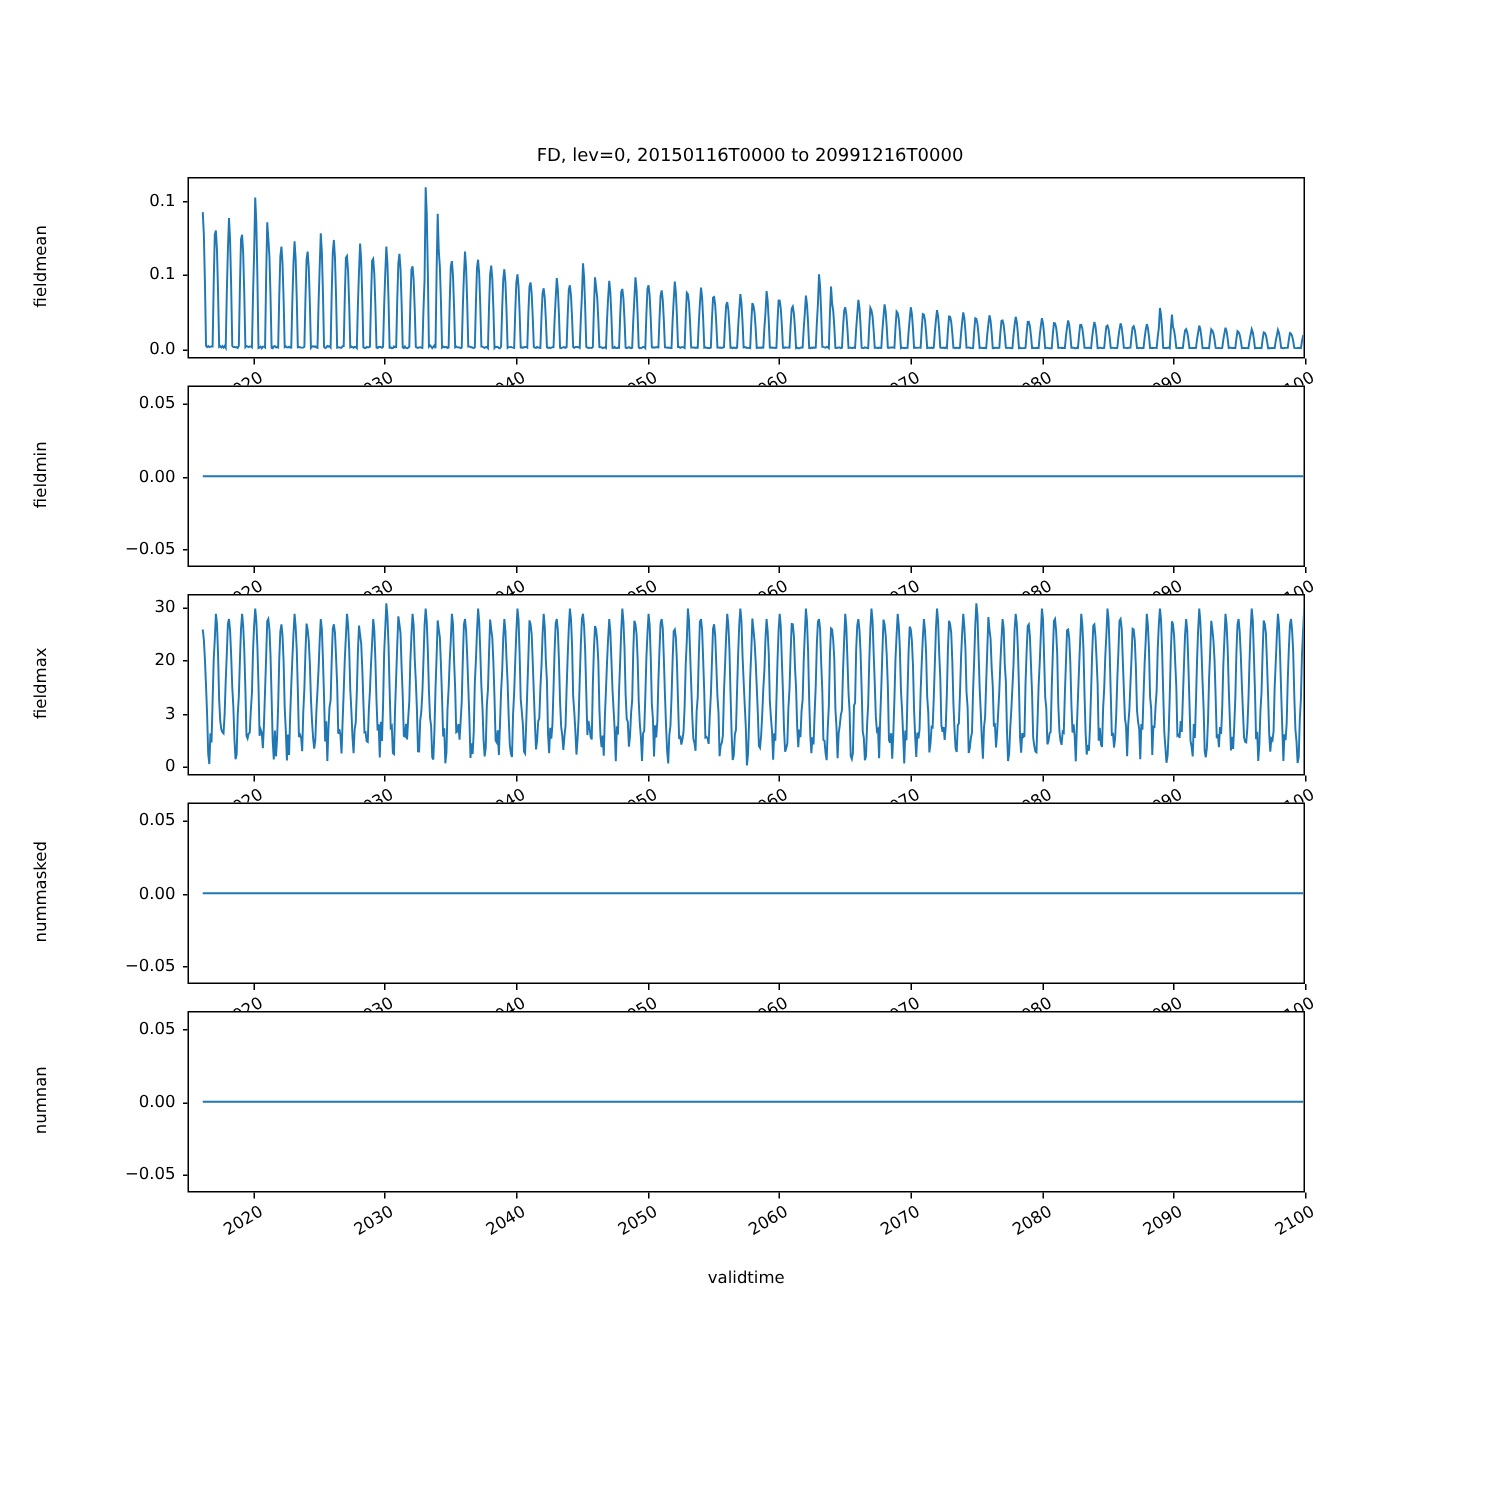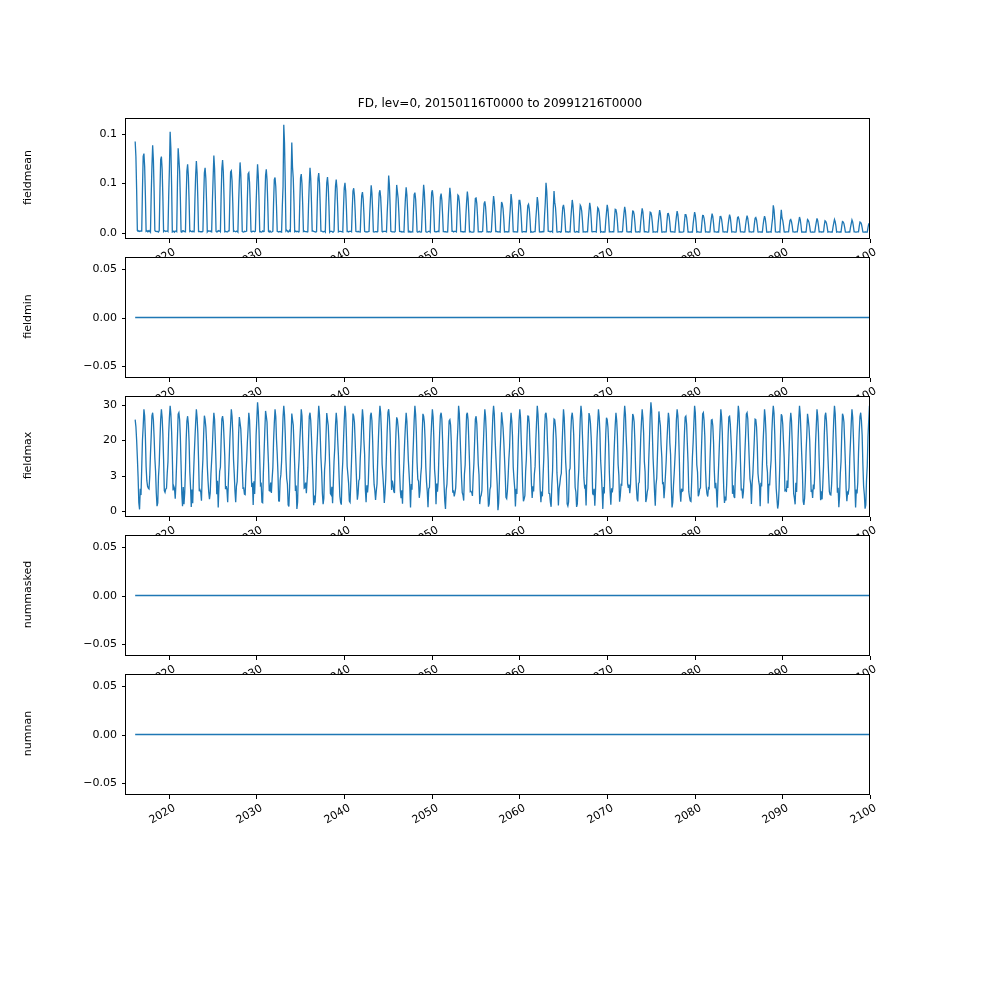--- a/index.html
+++ b/index.html
@@ -87,20 +87,21 @@
     text-align: center;
     width: 745px;
     left: 125px;
   }
 </style>
 </head>
 <body>
 
 <div id="figure">
   <div class="title">FD, lev=0, 20150116T0000 to 20991216T0000</div>
+  <div class="xlabel" style="top:845px;">validtime</div>
 <div class="panel" style="top: 118px; height: 121px;">
       <svg class="plotsvg" viewBox="0 0 745 121" preserveAspectRatio="none">
         <path d="M 9.20 22.81 L 9.93 38.03 L 10.66 71.39 L 11.39 113.46 L 12.12 114.30 L 12.85 113.62 L 13.59 114.28 L 14.32 113.97 L 15.05 113.84 L 15.78 113.85 L 16.51 71.39 L 17.24 38.03 L 17.97 35.21 L 18.70 48.38 L 19.43 77.26 L 20.16 114.11 L 20.89 113.62 L 21.62 114.57 L 22.35 113.64 L 23.08 114.60 L 23.81 113.61 L 24.54 114.83 L 25.27 77.26 L 26.00 48.38 L 26.73 26.78 L 27.46 41.34 L 28.19 73.27 L 28.92 113.45 L 29.65 114.19 L 30.38 114.19 L 31.11 114.49 L 31.85 114.29 L 32.58 114.88 L 33.31 113.39 L 34.04 73.27 L 34.77 41.34 L 35.50 38.18 L 36.23 50.86 L 36.96 78.67 L 37.69 114.39 L 38.42 113.53 L 39.15 113.90 L 39.88 114.32 L 40.61 113.90 L 41.34 113.77 L 42.07 114.46 L 42.80 78.67 L 43.53 50.86 L 44.26 12.89 L 44.99 29.74 L 45.72 66.70 L 46.45 114.95 L 47.18 114.61 L 47.91 113.99 L 48.64 115.04 L 49.37 114.01 L 50.10 113.95 L 50.84 114.57 L 51.57 66.70 L 52.30 29.74 L 53.03 40.66 L 53.76 52.93 L 54.49 79.84 L 55.22 114.73 L 55.95 115.03 L 56.68 113.77 L 57.41 113.56 L 58.14 114.49 L 58.87 114.28 L 59.60 114.59 L 60.33 79.84 L 61.06 52.93 L 61.79 46.12 L 62.52 57.49 L 63.25 82.42 L 63.98 114.27 L 64.71 113.70 L 65.44 114.41 L 66.17 114.58 L 66.90 114.04 L 67.63 114.62 L 68.36 114.65 L 69.10 82.42 L 69.83 57.49 L 70.56 42.65 L 71.29 54.59 L 72.02 80.78 L 72.75 114.35 L 73.48 114.20 L 74.21 114.41 L 74.94 114.64 L 75.67 114.63 L 76.40 114.63 L 77.13 114.06 L 77.86 80.78 L 78.59 54.59 L 79.32 49.59 L 80.05 60.39 L 80.78 84.07 L 81.51 114.82 L 82.24 113.87 L 82.97 113.79 L 83.70 114.02 L 84.43 113.84 L 85.16 114.50 L 85.89 114.80 L 86.62 84.07 L 87.35 60.39 L 88.09 37.19 L 88.82 50.04 L 89.55 78.20 L 90.28 114.16 L 91.01 114.94 L 91.74 114.53 L 92.47 113.54 L 93.20 114.00 L 93.93 113.67 L 94.66 114.56 L 95.39 78.20 L 96.12 50.04 L 96.85 41.66 L 97.58 53.76 L 98.31 80.31 L 99.04 114.67 L 99.77 114.40 L 100.50 114.48 L 101.23 114.69 L 101.96 114.71 L 102.69 113.67 L 103.42 113.64 L 104.15 80.31 L 104.88 53.76 L 105.61 52.57 L 106.35 62.87 L 107.08 85.47 L 107.81 114.37 L 108.54 113.93 L 109.27 114.35 L 110.00 114.72 L 110.73 114.05 L 111.46 114.29 L 112.19 115.02 L 112.92 85.47 L 113.65 62.87 L 114.38 44.14 L 115.11 55.83 L 115.84 81.48 L 116.57 114.39 L 117.30 114.71 L 118.03 114.98 L 118.76 114.13 L 119.49 114.42 L 120.22 114.35 L 120.95 114.03 L 121.68 81.48 L 122.41 55.83 L 123.14 54.55 L 123.87 64.53 L 124.60 86.41 L 125.34 114.59 L 126.07 114.92 L 126.80 114.21 L 127.53 114.10 L 128.26 114.32 L 128.99 114.71 L 129.72 114.07 L 130.45 86.41 L 131.18 64.53 L 131.91 46.12 L 132.64 57.49 L 133.37 82.42 L 134.10 114.67 L 134.83 114.48 L 135.56 115.00 L 136.29 114.91 L 137.02 113.85 L 137.75 114.44 L 138.48 114.30 L 139.21 82.42 L 139.94 57.49 L 140.67 51.08 L 141.40 61.63 L 142.13 84.77 L 142.86 114.40 L 143.60 114.93 L 144.33 113.80 L 145.06 114.87 L 145.79 114.99 L 146.52 114.64 L 147.25 114.04 L 147.98 84.77 L 148.71 61.63 L 149.44 59.51 L 150.17 68.67 L 150.90 88.76 L 151.63 114.14 L 152.36 114.58 L 153.09 114.85 L 153.82 114.49 L 154.55 114.41 L 155.28 114.68 L 156.01 114.91 L 156.74 88.76 L 157.47 68.67 L 158.20 5.95 L 158.93 23.95 L 159.66 63.41 L 160.39 113.92 L 161.12 113.04 L 161.85 113.90 L 162.59 114.98 L 163.32 114.17 L 164.05 113.06 L 164.78 115.03 L 165.51 63.41 L 166.24 23.95 L 166.97 49.09 L 167.70 59.97 L 168.43 83.83 L 169.16 114.59 L 169.89 113.93 L 170.62 114.52 L 171.35 114.19 L 172.08 114.22 L 172.81 114.93 L 173.54 114.67 L 174.27 83.83 L 175.00 59.97 L 175.73 56.04 L 176.46 65.77 L 177.19 87.12 L 177.92 114.45 L 178.65 113.87 L 179.38 114.48 L 180.11 114.49 L 180.85 114.48 L 181.58 115.00 L 182.31 114.68 L 183.04 87.12 L 183.77 65.77 L 184.50 49.59 L 185.23 60.39 L 185.96 84.07 L 186.69 113.93 L 187.42 113.82 L 188.15 114.26 L 188.88 114.40 L 189.61 114.70 L 190.34 114.87 L 191.07 114.44 L 191.80 84.07 L 192.53 60.39 L 193.26 55.05 L 193.99 64.94 L 194.72 86.65 L 195.45 113.93 L 196.18 113.96 L 196.91 114.43 L 197.64 114.81 L 198.37 114.38 L 199.10 114.15 L 199.84 115.01 L 200.57 86.65 L 201.30 64.94 L 202.03 59.01 L 202.76 68.26 L 203.49 88.53 L 204.22 114.98 L 204.95 114.04 L 205.68 114.28 L 206.41 114.26 L 207.14 114.97 L 207.87 115.04 L 208.60 114.01 L 209.33 88.53 L 210.06 68.26 L 210.79 61.49 L 211.52 70.33 L 212.25 89.70 L 212.98 114.79 L 213.71 114.27 L 214.44 114.31 L 215.17 114.27 L 215.90 114.46 L 216.63 114.63 L 217.36 114.88 L 218.10 89.70 L 218.83 70.33 L 219.56 64.96 L 220.29 73.23 L 221.02 91.34 L 221.75 114.49 L 222.48 114.40 L 223.21 114.82 L 223.94 114.34 L 224.67 114.18 L 225.40 114.05 L 226.13 114.58 L 226.86 91.34 L 227.59 73.23 L 228.32 70.42 L 229.05 77.78 L 229.78 93.92 L 230.51 114.20 L 231.24 114.55 L 231.97 114.79 L 232.70 114.17 L 233.43 114.68 L 234.16 114.75 L 234.89 114.84 L 235.62 93.92 L 236.35 77.78 L 237.09 74.39 L 237.82 81.09 L 238.55 95.80 L 239.28 114.33 L 240.01 114.80 L 240.74 114.61 L 241.47 114.95 L 242.20 114.68 L 242.93 114.44 L 243.66 114.32 L 244.39 95.80 L 245.12 81.09 L 245.85 67.44 L 246.58 75.30 L 247.31 92.52 L 248.04 114.74 L 248.77 115.00 L 249.50 114.65 L 250.23 114.44 L 250.96 114.45 L 251.69 114.84 L 252.42 114.41 L 253.15 92.52 L 253.88 75.30 L 254.61 72.40 L 255.35 79.44 L 256.08 94.86 L 256.81 114.39 L 257.54 114.77 L 258.27 114.23 L 259.00 114.21 L 259.73 114.23 L 260.46 114.30 L 261.19 114.80 L 261.92 94.86 L 262.65 79.44 L 263.38 57.52 L 264.11 67.01 L 264.84 87.82 L 265.57 114.17 L 266.30 114.59 L 267.03 114.85 L 267.76 114.79 L 268.49 114.82 L 269.22 114.93 L 269.95 114.30 L 270.68 87.82 L 271.41 67.01 L 272.14 73.89 L 272.87 80.68 L 273.60 95.57 L 274.34 114.32 L 275.07 114.45 L 275.80 114.41 L 276.53 115.00 L 277.26 114.69 L 277.99 114.48 L 278.72 114.90 L 279.45 95.57 L 280.18 80.68 L 280.91 69.43 L 281.64 76.95 L 282.37 93.45 L 283.10 114.77 L 283.83 114.90 L 284.56 114.14 L 285.29 114.96 L 286.02 114.97 L 286.75 114.52 L 287.48 114.74 L 288.21 93.45 L 288.94 76.95 L 289.67 74.88 L 290.40 81.51 L 291.13 96.04 L 291.86 114.61 L 292.60 115.04 L 293.33 114.60 L 294.06 114.25 L 294.79 114.74 L 295.52 115.03 L 296.25 114.80 L 296.98 96.04 L 297.71 81.51 L 298.44 66.95 L 299.17 74.88 L 299.90 92.28 L 300.63 114.48 L 301.36 115.02 L 302.09 114.94 L 302.82 114.68 L 303.55 114.20 L 304.28 114.12 L 305.01 114.96 L 305.74 92.28 L 306.47 74.88 L 307.20 72.40 L 307.93 79.44 L 308.66 94.86 L 309.39 114.47 L 310.12 114.68 L 310.85 114.47 L 311.59 114.61 L 312.32 114.38 L 313.05 114.28 L 313.78 114.53 L 314.51 94.86 L 315.24 79.44 L 315.97 75.87 L 316.70 82.34 L 317.43 96.51 L 318.16 114.48 L 318.89 114.48 L 319.62 114.66 L 320.35 114.62 L 321.08 114.68 L 321.81 114.91 L 322.54 114.88 L 323.27 96.51 L 324.00 82.34 L 324.73 69.92 L 325.46 77.37 L 326.19 93.69 L 326.92 114.20 L 327.65 114.17 L 328.38 114.84 L 329.11 114.39 L 329.85 114.36 L 330.58 114.32 L 331.31 114.81 L 332.04 93.69 L 332.77 77.37 L 333.50 78.35 L 334.23 84.41 L 334.96 97.68 L 335.69 114.51 L 336.42 114.48 L 337.15 114.62 L 337.88 114.58 L 338.61 114.87 L 339.34 114.58 L 340.07 114.65 L 340.80 97.68 L 341.53 84.41 L 342.26 73.89 L 342.99 80.68 L 343.72 95.57 L 344.45 114.71 L 345.18 114.44 L 345.91 114.74 L 346.64 114.94 L 347.37 114.93 L 348.10 114.94 L 348.84 114.66 L 349.57 95.57 L 350.30 80.68 L 351.03 80.34 L 351.76 86.06 L 352.49 98.62 L 353.22 114.58 L 353.95 114.49 L 354.68 114.75 L 355.41 114.53 L 356.14 114.90 L 356.87 114.52 L 357.60 114.37 L 358.33 98.62 L 359.06 86.06 L 359.79 83.81 L 360.52 88.96 L 361.25 100.26 L 361.98 114.74 L 362.71 114.54 L 363.44 115.02 L 364.17 114.62 L 364.90 114.72 L 365.63 115.00 L 366.36 114.61 L 367.10 100.26 L 367.83 88.96 L 368.56 78.35 L 369.29 84.41 L 370.02 97.68 L 370.75 114.46 L 371.48 114.38 L 372.21 114.44 L 372.94 114.88 L 373.67 114.80 L 374.40 114.71 L 375.13 114.95 L 375.86 97.68 L 376.59 84.41 L 377.32 86.29 L 378.05 91.03 L 378.78 101.44 L 379.51 114.85 L 380.24 114.66 L 380.97 114.71 L 381.70 114.60 L 382.43 114.87 L 383.16 114.48 L 383.89 114.67 L 384.62 101.44 L 385.35 91.03 L 386.09 76.37 L 386.82 82.75 L 387.55 96.74 L 388.28 114.61 L 389.01 114.69 L 389.74 114.61 L 390.47 114.69 L 391.20 114.74 L 391.93 114.87 L 392.66 114.80 L 393.39 96.74 L 394.12 82.75 L 394.85 82.82 L 395.58 88.13 L 396.31 99.79 L 397.04 114.78 L 397.77 114.95 L 398.50 114.47 L 399.23 114.60 L 399.96 114.63 L 400.69 114.60 L 401.42 114.65 L 402.15 99.79 L 402.88 88.13 L 403.61 86.78 L 404.35 91.45 L 405.08 101.67 L 405.81 115.02 L 406.54 114.69 L 407.27 115.03 L 408.00 115.02 L 408.73 114.68 L 409.46 114.61 L 410.19 114.60 L 410.92 101.67 L 411.65 91.45 L 412.38 79.34 L 413.11 85.23 L 413.84 98.15 L 414.57 114.92 L 415.30 115.04 L 416.03 114.66 L 416.76 114.97 L 417.49 114.45 L 418.22 114.80 L 418.95 114.68 L 419.68 98.15 L 420.41 85.23 L 421.14 64.96 L 421.87 73.23 L 422.60 91.34 L 423.34 114.10 L 424.07 114.14 L 424.80 114.44 L 425.53 114.70 L 426.26 114.07 L 426.99 114.36 L 427.72 115.00 L 428.45 91.34 L 429.18 73.23 L 429.91 84.80 L 430.64 89.79 L 431.37 100.73 L 432.10 114.79 L 432.83 114.93 L 433.56 114.67 L 434.29 114.59 L 435.02 114.52 L 435.75 115.04 L 436.48 114.72 L 437.21 100.73 L 437.94 89.79 L 438.67 87.28 L 439.40 91.86 L 440.13 101.90 L 440.86 114.84 L 441.60 114.81 L 442.33 114.55 L 443.06 114.91 L 443.79 114.98 L 444.52 114.50 L 445.25 114.80 L 445.98 101.90 L 446.71 91.86 L 447.44 82.32 L 448.17 87.72 L 448.90 99.56 L 449.63 114.72 L 450.36 114.99 L 451.09 114.95 L 451.82 114.46 L 452.55 114.62 L 453.28 114.90 L 454.01 115.04 L 454.74 99.56 L 455.47 87.72 L 456.20 89.26 L 456.93 93.52 L 457.66 102.84 L 458.39 114.83 L 459.12 114.67 L 459.85 114.78 L 460.59 115.05 L 461.32 114.66 L 462.05 114.86 L 462.78 114.78 L 463.51 102.84 L 464.24 93.52 L 464.97 85.30 L 465.70 90.20 L 466.43 100.97 L 467.16 114.71 L 467.89 114.84 L 468.62 114.51 L 469.35 114.55 L 470.08 114.47 L 470.81 114.54 L 471.54 114.84 L 472.27 100.97 L 473.00 90.20 L 473.73 91.25 L 474.46 95.17 L 475.19 103.78 L 475.92 115.04 L 476.65 114.65 L 477.38 114.82 L 478.11 115.01 L 478.85 114.69 L 479.58 114.98 L 480.31 114.88 L 481.04 103.78 L 481.77 95.17 L 482.50 87.28 L 483.23 91.86 L 483.96 101.90 L 484.69 114.78 L 485.42 114.59 L 486.15 114.76 L 486.88 114.81 L 487.61 114.63 L 488.34 114.63 L 489.07 114.75 L 489.80 101.90 L 490.53 91.86 L 491.26 92.24 L 491.99 96.00 L 492.72 104.25 L 493.45 114.86 L 494.18 114.69 L 494.91 114.75 L 495.64 114.85 L 496.37 114.62 L 497.10 114.99 L 497.84 114.60 L 498.57 104.25 L 499.30 96.00 L 500.03 89.26 L 500.76 93.52 L 501.49 102.84 L 502.22 114.61 L 502.95 114.71 L 503.68 114.94 L 504.41 114.64 L 505.14 115.00 L 505.87 114.56 L 506.60 115.00 L 507.33 102.84 L 508.06 93.52 L 508.79 93.73 L 509.52 97.24 L 510.25 104.96 L 510.98 114.77 L 511.71 114.72 L 512.44 114.99 L 513.17 114.75 L 513.90 114.67 L 514.63 115.00 L 515.36 114.79 L 516.10 104.96 L 516.83 97.24 L 517.56 90.75 L 518.29 94.76 L 519.02 103.55 L 519.75 114.72 L 520.48 114.63 L 521.21 114.62 L 521.94 114.78 L 522.67 114.95 L 523.40 115.03 L 524.13 114.89 L 524.86 103.55 L 525.59 94.76 L 526.32 95.21 L 527.05 98.49 L 527.78 105.66 L 528.51 114.94 L 529.24 114.72 L 529.97 114.83 L 530.70 115.04 L 531.43 114.72 L 532.16 114.85 L 532.89 114.99 L 533.62 105.66 L 534.35 98.49 L 535.09 92.73 L 535.82 96.41 L 536.55 104.49 L 537.28 114.95 L 538.01 115.04 L 538.74 114.77 L 539.47 114.79 L 540.20 114.89 L 540.93 114.83 L 541.66 114.82 L 542.39 104.49 L 543.12 96.41 L 543.85 96.20 L 544.58 99.31 L 545.31 106.13 L 546.04 114.67 L 546.77 114.84 L 547.50 114.68 L 548.23 114.83 L 548.96 114.86 L 549.69 115.00 L 550.42 114.98 L 551.15 106.13 L 551.88 99.31 L 552.61 93.73 L 553.35 97.24 L 554.08 104.96 L 554.81 114.98 L 555.54 114.76 L 556.27 114.98 L 557.00 115.02 L 557.73 115.00 L 558.46 114.87 L 559.19 114.66 L 559.92 104.96 L 560.65 97.24 L 561.38 97.20 L 562.11 100.14 L 562.84 106.60 L 563.57 114.93 L 564.30 114.79 L 565.03 114.99 L 565.76 114.93 L 566.49 114.79 L 567.22 114.90 L 567.95 114.89 L 568.68 106.60 L 569.41 100.14 L 570.14 94.72 L 570.87 98.07 L 571.60 105.43 L 572.34 114.96 L 573.07 114.69 L 573.80 114.84 L 574.53 114.98 L 575.26 115.02 L 575.99 114.98 L 576.72 115.02 L 577.45 105.43 L 578.18 98.07 L 578.91 98.19 L 579.64 100.97 L 580.37 107.07 L 581.10 114.86 L 581.83 114.82 L 582.56 114.74 L 583.29 114.92 L 584.02 114.79 L 584.75 114.95 L 585.48 114.90 L 586.21 107.07 L 586.94 100.97 L 587.67 96.20 L 588.40 99.31 L 589.13 106.13 L 589.86 114.73 L 590.60 114.70 L 591.33 114.71 L 592.06 115.02 L 592.79 115.03 L 593.52 114.69 L 594.25 114.89 L 594.98 106.13 L 595.71 99.31 L 596.44 99.18 L 597.17 101.80 L 597.90 107.54 L 598.63 114.78 L 599.36 114.78 L 600.09 114.88 L 600.82 114.78 L 601.55 114.74 L 602.28 114.94 L 603.01 115.00 L 603.74 107.54 L 604.47 101.80 L 605.20 97.20 L 605.93 100.14 L 606.66 106.60 L 607.39 114.96 L 608.12 114.88 L 608.85 114.73 L 609.59 114.76 L 610.32 114.97 L 611.05 114.93 L 611.78 114.85 L 612.51 106.60 L 613.24 100.14 L 613.97 99.68 L 614.70 102.21 L 615.43 107.77 L 616.16 114.78 L 616.89 114.85 L 617.62 114.76 L 618.35 114.83 L 619.08 115.01 L 619.81 114.92 L 620.54 114.86 L 621.27 107.77 L 622.00 102.21 L 622.73 98.19 L 623.46 100.97 L 624.19 107.07 L 624.92 114.78 L 625.65 114.76 L 626.38 114.80 L 627.11 114.98 L 627.85 114.73 L 628.58 114.82 L 629.31 114.73 L 630.04 107.07 L 630.77 100.97 L 631.50 100.17 L 632.23 102.63 L 632.96 108.01 L 633.69 114.87 L 634.42 115.04 L 635.15 114.78 L 635.88 114.82 L 636.61 115.05 L 637.34 114.83 L 638.07 114.88 L 638.80 108.01 L 639.53 102.63 L 640.26 98.68 L 640.99 101.38 L 641.72 107.30 L 642.45 114.95 L 643.18 114.95 L 643.91 114.73 L 644.64 114.93 L 645.37 114.80 L 646.10 114.83 L 646.84 115.01 L 647.57 107.30 L 648.30 101.38 L 649.03 87.77 L 649.76 92.27 L 650.49 102.14 L 651.22 114.77 L 651.95 114.87 L 652.68 114.93 L 653.41 114.93 L 654.14 114.73 L 654.87 114.52 L 655.60 115.00 L 656.33 102.14 L 657.06 92.27 L 657.79 100.67 L 658.52 103.04 L 659.25 108.24 L 659.98 114.81 L 660.71 114.98 L 661.44 114.90 L 662.17 114.84 L 662.90 114.84 L 663.63 114.86 L 664.36 114.77 L 665.10 108.24 L 665.83 103.04 L 666.56 102.16 L 667.29 104.28 L 668.02 108.95 L 668.75 114.85 L 669.48 114.83 L 670.21 114.97 L 670.94 114.90 L 671.67 114.82 L 672.40 114.84 L 673.13 114.79 L 673.86 108.95 L 674.59 104.28 L 675.32 99.68 L 676.05 102.21 L 676.78 107.77 L 677.51 114.92 L 678.24 114.85 L 678.97 114.98 L 679.70 114.81 L 680.43 114.98 L 681.16 114.85 L 681.89 114.98 L 682.62 107.77 L 683.35 102.21 L 684.09 103.15 L 684.82 105.11 L 685.55 109.42 L 686.28 114.83 L 687.01 114.97 L 687.74 114.95 L 688.47 114.86 L 689.20 114.99 L 689.93 115.03 L 690.66 114.83 L 691.39 109.42 L 692.12 105.11 L 692.85 101.16 L 693.58 103.45 L 694.31 108.48 L 695.04 114.92 L 695.77 114.79 L 696.50 114.78 L 697.23 114.90 L 697.96 114.90 L 698.69 114.85 L 699.42 114.85 L 700.15 108.48 L 700.88 103.45 L 701.61 104.14 L 702.35 105.94 L 703.08 109.89 L 703.81 115.01 L 704.54 114.83 L 705.27 114.87 L 706.00 114.85 L 706.73 114.97 L 707.46 114.88 L 708.19 115.00 L 708.92 109.89 L 709.65 105.94 L 710.38 102.16 L 711.11 104.28 L 711.84 108.95 L 712.57 115.05 L 713.30 114.85 L 714.03 114.87 L 714.76 114.97 L 715.49 114.87 L 716.22 114.90 L 716.95 114.99 L 717.68 108.95 L 718.41 104.28 L 719.14 104.64 L 719.87 106.35 L 720.60 110.12 L 721.34 115.00 L 722.07 114.93 L 722.80 115.01 L 723.53 114.95 L 724.26 114.88 L 724.99 114.92 L 725.72 114.96 L 726.45 110.12 L 727.18 106.35 L 727.91 102.65 L 728.64 104.70 L 729.37 109.18 L 730.10 114.82 L 730.83 114.87 L 731.56 115.01 L 732.29 114.94 L 733.02 114.80 L 733.75 114.82 L 734.48 114.82 L 735.21 109.18 L 735.94 104.70 L 736.67 105.13 L 737.40 106.77 L 738.13 110.35 L 738.86 114.90 L 739.60 115.00 L 740.33 115.00 L 741.06 114.90 L 741.79 114.87 L 742.52 114.95 L 743.25 115.01 L 743.98 110.35 L 744.71 106.77 L 745.44 107.11 L 746.17 108.42" fill="none" stroke="#1f77b4" stroke-width="1.3" vector-effect="non-scaling-stroke"></path>
       </svg>
     </div>
     <div class="ylabel" style="width: 120px; left: -33px; top: 170.5px;">fieldmean</div>
     <div class="ytick" style="left: 57px; top: 226.049px;">0.0</div>
     <div class="tickmark" style="left: 121.5px; top: 233.049px;"></div>
     <div class="ytick" style="left: 57px; top: 176.459px;">0.1</div>
     <div class="tickmark" style="left: 121.5px; top: 183.459px;"></div>

